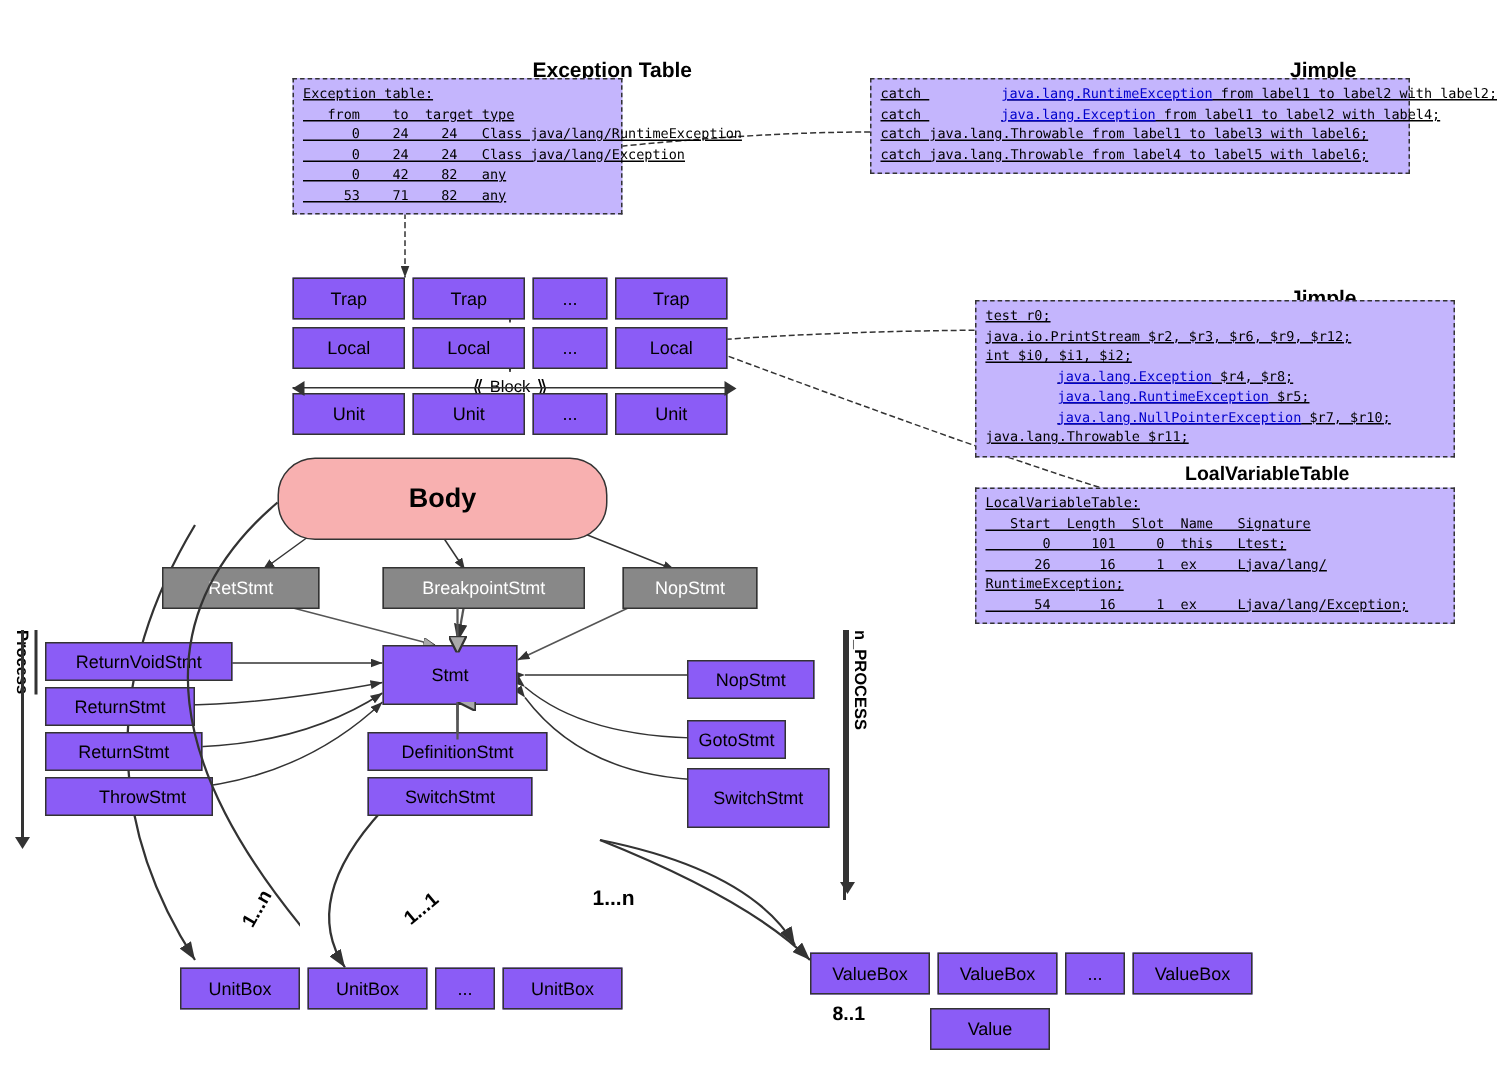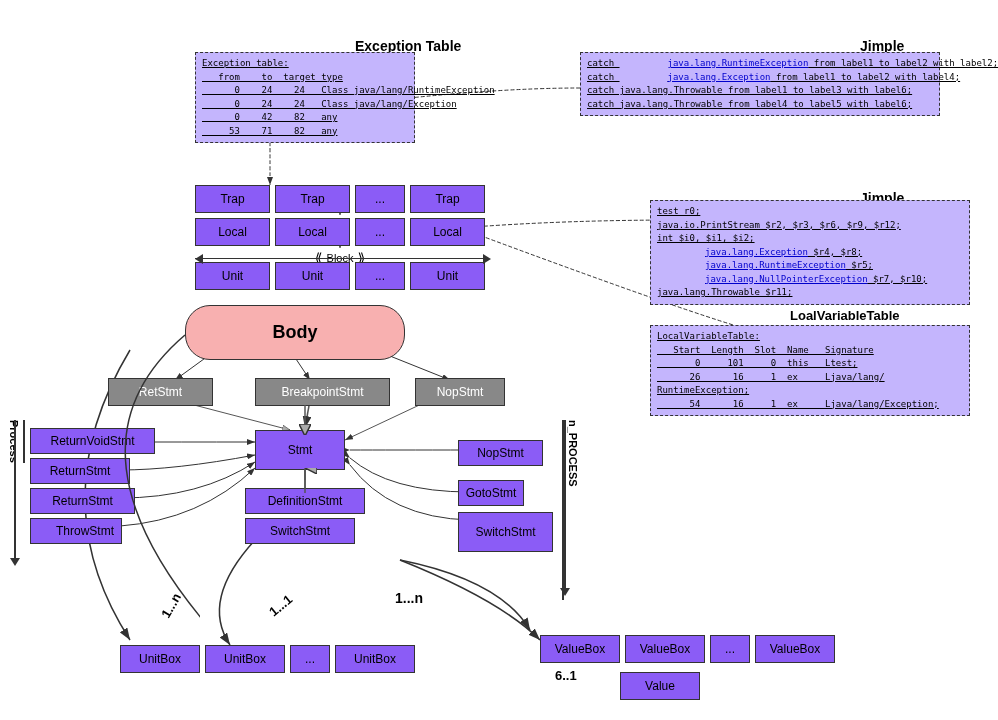--- a/index.html
+++ b/index.html
@@ -212,21 +212,21 @@
 
   <div class="box box-gray" style="left:255px; top:378px; width:135px; height:28px;">BreakpointStmt</div>
   <div class="box box-gray" style="left:108px; top:378px; width:105px; height:28px;">RetStmt</div>
   <div class="box box-gray" style="left:415px; top:378px; width:90px; height:28px;">NopStmt</div>
 
   <div class="box" style="left:255px; top:430px; width:90px; height:40px; font-size:12px;">Stmt</div>
 
   <div class="box" style="left:30px; top:428px; width:125px; height:26px;">ReturnVoidStmt</div>
   <div class="box" style="left:30px; top:458px; width:100px; height:26px;">ReturnStmt</div>
   <div class="box" style="left:30px; top:488px; width:105px; height:26px;">ReturnStmt</div>
-  <div class="box" style="left:30px; top:518px; width:92px; height:26px;padding-left:18px;">ThrowStmt</div>
+  <div class="box" style="left:30px; top:518px; width:112px; height:26px;padding-left:18px;">ThrowStmt</div>
 
   <div class="box" style="left:458px; top:440px; width:85px; height:26px;">NopStmt</div>
   <div class="box" style="left:458px; top:480px; width:66px; height:26px;">GotoStmt</div>
   <div class="box" style="left:458px; top:512px; width:95px; height:40px;">SwitchStmt</div>
 
   <div class="box" style="left:245px; top:488px; width:120px; height:26px;">DefinitionStmt</div>
   <div class="box" style="left:245px; top:518px; width:110px; height:26px;">SwitchStmt</div>
 
   <div class="box" style="left:120px; top:645px; width:80px; height:28px;">UnitBox</div>
   <div class="box" style="left:205px; top:645px; width:80px; height:28px;">UnitBox</div>
@@ -236,21 +236,21 @@
   <div class="box" style="left:540px; top:635px; width:80px; height:28px;">ValueBox</div>
   <div class="box" style="left:625px; top:635px; width:80px; height:28px;">ValueBox</div>
   <div class="box" style="left:710px; top:635px; width:40px; height:28px;">...</div>
   <div class="box" style="left:755px; top:635px; width:80px; height:28px;">ValueBox</div>
 
   <div class="box" style="left:620px; top:672px; width:80px; height:28px;">Value</div>
 
   <div style="position:absolute; left:158px; top:598px; font-size:13px; font-weight:bold; transform:rotate(-60deg);">1...n</div>
   <div style="position:absolute; left:268px; top:598px; font-size:13px; font-weight:bold; transform:rotate(-40deg);">1...1</div>
   <div style="position:absolute; left:395px; top:590px; font-size:14px; font-weight:bold;">1...n</div>
-  <div style="position:absolute; left:555px; top:668px; font-size:13px; font-weight:bold;">6..1</div>
+  <div style="position:absolute; left:555px; top:668px; font-size:13px; font-weight:bold;">8..1</div>
 
   <div class="process-label" style="left:8px; top:420px;">
     <div style="writing-mode:vertical-rl; transform:rotate(180deg); border-right:2px solid #333; padding-right:3px;">Process</div>
   </div>
 
   <div style="position:absolute; left:562px; top:420px; writing-mode:vertical-rl; font-size:11px; font-weight:bold; border-left:2px solid #333; padding-left:3px; height:180px; display:flex; align-items:flex-start;">
     <span>n_PROCESS</span>
   </div>
 
   <div style="position:absolute; left:14px; top:420px; width:2px; height:140px; background:#333;"></div>

